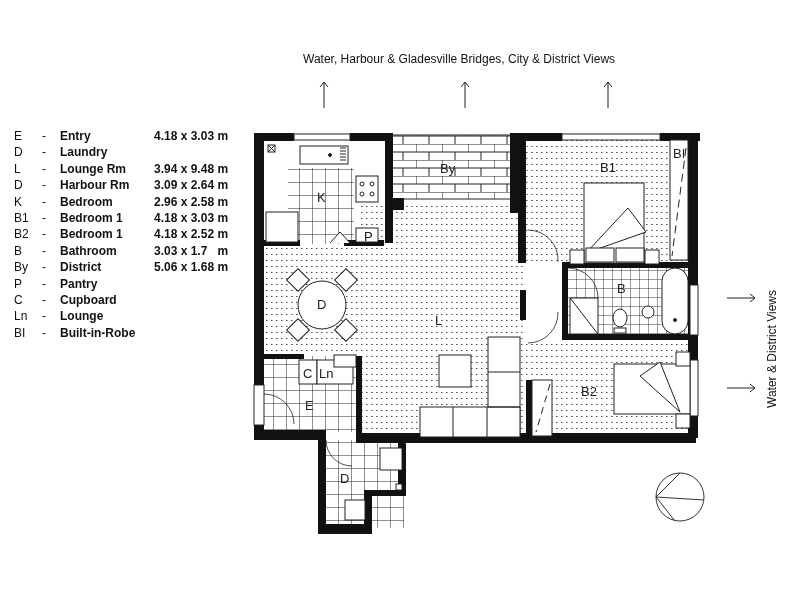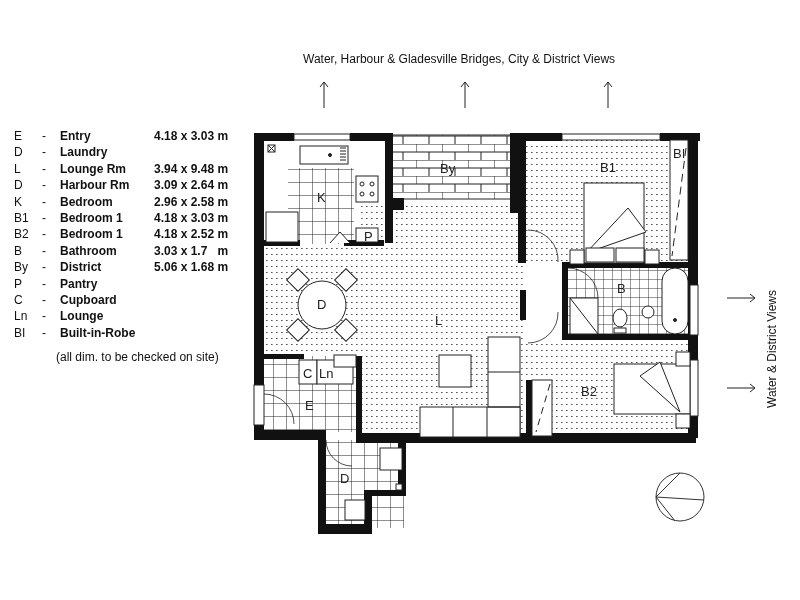--- a/index.html
+++ b/index.html
@@ -26,21 +26,20 @@
   <div class="row"><span class="code">D</span><span class="dash">-</span><span class="name">Harbour Rm</span><span class="dim">3.09 x 2.64 m</span></div>
   <div class="row"><span class="code">K</span><span class="dash">-</span><span class="name">Bedroom</span><span class="dim">2.96 x 2.58 m</span></div>
   <div class="row"><span class="code">B1</span><span class="dash">-</span><span class="name">Bedroom 1</span><span class="dim">4.18 x 3.03 m</span></div>
   <div class="row"><span class="code">B2</span><span class="dash">-</span><span class="name">Bedroom 1</span><span class="dim">4.18 x 2.52 m</span></div>
   <div class="row"><span class="code">B</span><span class="dash">-</span><span class="name">Bathroom</span><span class="dim">3.03 x 1.7   m</span></div>
   <div class="row"><span class="code">By</span><span class="dash">-</span><span class="name">District</span><span class="dim">5.06 x 1.68 m</span></div>
   <div class="row"><span class="code">P</span><span class="dash">-</span><span class="name">Pantry</span><span class="dim"></span></div>
   <div class="row"><span class="code">C</span><span class="dash">-</span><span class="name">Cupboard</span><span class="dim"></span></div>
   <div class="row"><span class="code">Ln</span><span class="dash">-</span><span class="name">Lounge</span><span class="dim"></span></div>
   <div class="row"><span class="code">BI</span><span class="dash">-</span><span class="name">Built-in-Robe</span><span class="dim"></span></div>
-  <div class="note">(all dim. to be checked on site)</div>
 </div>
 
 <div class="view-top">Water, Harbour &amp; Gladesville Bridges, City &amp; District Views</div>
 <div class="view-side">Water &amp; District Views</div>
 
 <svg class="plan" width="800" height="600" viewBox="0 0 800 600">
   <defs>
     <pattern id="dots" width="5" height="6" patternUnits="userSpaceOnUse">
       <rect width="5" height="6" fill="#fff"></rect>
       <rect x="1" y="2" width="1.6" height="1" fill="#555"></rect>

